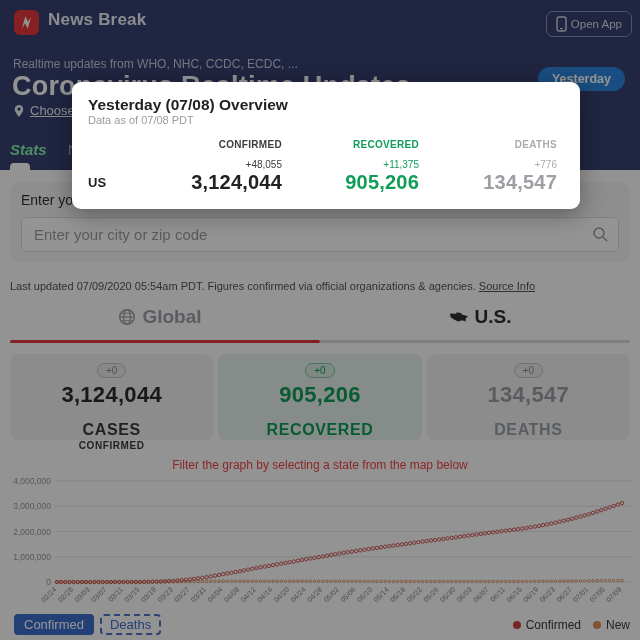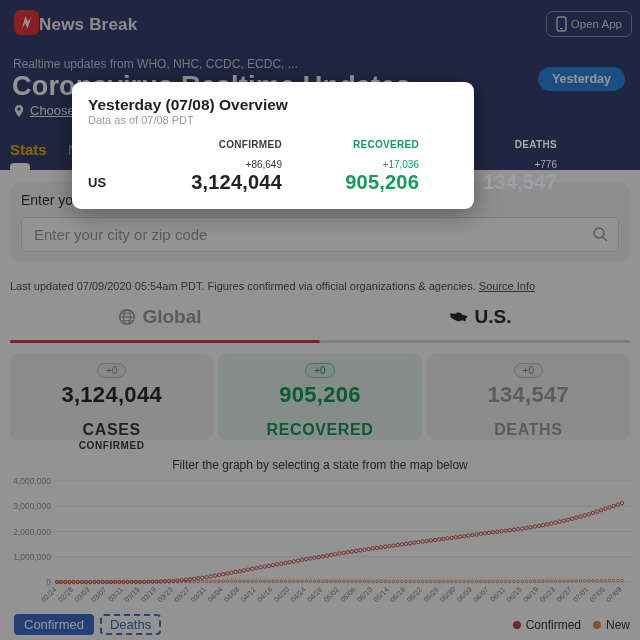--- a/index.html
+++ b/index.html
@@ -2,34 +2,34 @@
 <html><head>
 <meta charset="utf-8">
 <style>
   * { margin:0; padding:0; box-sizing:border-box; }
   html,body { width:640px; height:640px; }
   body { font-family:"Liberation Sans","DejaVu Sans",sans-serif; background:#fff; }
   .screen { position:relative; width:640px; height:640px; overflow:hidden; background:#fff; }
 
   
   .hero { position:absolute; top:0; left:0; width:640px; height:170px; background:#374070; color:#fff; }
-  .brandrow { position:absolute; top:10px; left:14px; display:flex; align-items:flex-end; }
+  .brandrow { position:absolute; top:10px; left:14px; display:flex; align-items:flex-start; gap:9px; }
   .logo { width:25px; height:25px; border-radius:6px; background:#e8373d; display:flex; align-items:center; justify-content:center; }
   .brand { font-size:17px; font-weight:bold; color:#eef0f6; letter-spacing:.2px; }
   .openapp { position:absolute; top:11px; right:8px; display:flex; align-items:center; gap:4px;
              border:1px solid #8d93b5; border-radius:7px; padding:4px 9px; color:#d9dcea; font-size:11.5px; background:transparent; cursor:pointer; }
   .tagline { position:absolute; top:57px; left:13px; font-size:12px; color:#c9cdde; }
   .pagetitle { position:absolute; top:71px; left:12px; font-size:27px; font-weight:bold; color:#fff; letter-spacing:.2px; }
   .chooserow { position:absolute; top:103px; left:13px; display:flex; align-items:center; gap:5px; }
   .chooselink { font-size:13px; color:#f0f1f7; text-decoration:underline; cursor:pointer; }
   .subscribe { position:absolute; top:67px; right:15px; background:#2e86de; color:#fff; border:none; border-radius:12px;
                padding:5px 14px; font-size:12.5px; font-weight:bold; cursor:pointer; }
   .herotabs { position:absolute; bottom:0; left:6px; display:flex; gap:13px; }
   .herotab { position:relative; padding:6px 4px 12px 4px; font-size:15px; cursor:pointer; }
-  .herotab.active { color:#eab308; font-weight:bold; }
+  .herotab.active { color:#86efac; font-weight:bold;font-style:italic; }
   .herotab.inactive { color:#a9aec9; }
   .tabdot { position:absolute; bottom:0; left:4px; width:20px; height:7px; background:#fff; border-radius:4px 4px 0 0; }
 
   
   .content { position:absolute; top:170px; left:0; width:640px; height:470px; background:#fdfdfd; }
   .searchcard { position:absolute; top:12px; left:10px; width:620px; height:80px; background:#f4f4f5; border-radius:10px; padding:8px 11px; }
   .searchlabel { font-size:14px; color:#333; margin-top:2px; }
   .searchbox { position:relative; margin-top:9px; }
   .searchbox input { width:598px; height:35px; border:1px solid #dcdcde; border-radius:5px; background:#fff;
                      font-size:15px; color:#333; padding:0 34px 0 12px; font-family:inherit; }
@@ -52,33 +52,33 @@
   .statcard .badge { font-size:10px; padding:1px 8px; border-radius:9px; border:1px solid #c2c2c4; color:#8b8b8d; background:#eaeaec; }
   .statcard .val { font-size:22px; font-weight:bold; margin-top:4px; letter-spacing:.3px; }
   .statcard .lbl { font-size:16px; font-weight:bold; letter-spacing:.6px; margin-top:13px; }
   .statcard .sublbl { font-size:10px; font-weight:bold; letter-spacing:.6px; margin-top:1px; }
   .statcard.dark .val { color:#2b2b2b; } .statcard.dark .lbl,.statcard.dark .sublbl { color:#3c3c3c; }
   .statcard.green { background:#e7f2ec; }
   .statcard.green .val,.statcard.green .lbl { color:#0f9d58; }
   .statcard.green .badge { border-color:#7cc4a2; color:#0f9d58; background:#ddeee5; }
   .statcard.gray .val,.statcard.gray .lbl { color:#9aa0a6; }
 
-  .filterhint { position:absolute; top:288px; left:0; width:640px; text-align:center; font-size:12px; color:#404040; }
+  .filterhint { position:absolute; top:288px; left:0; width:640px; text-align:center; font-size:12px; color:#ef4444; }
   .chartwrap { position:absolute; top:306px; left:0; width:640px; height:132px; }
 
   .controlsrow { position:absolute; top:444px; left:14px; right:10px; display:flex; align-items:center; }
   .btn-confirmed { background:#3d6ecc; color:#fff; border:none; border-radius:4px; padding:3px 10px; font-size:13px; cursor:pointer; font-family:inherit; }
   .btn-deaths { background:transparent; color:#3d6ecc; border:2px dashed #4d74c9; border-radius:4px; padding:1px 8px; font-size:13px; margin-left:6px; cursor:pointer; font-family:inherit; }
   .chartlegend { margin-left:auto; display:flex; align-items:center; gap:12px; }
   .legitem { display:flex; align-items:center; gap:5px; font-size:12px; color:#3a3a3a; }
   .legdot { width:8px; height:8px; border-radius:50%; }
 
   
   .dim { position:absolute; inset:0; background:rgba(0,0,0,0.42); z-index:50; }
-  .modal { position:absolute; top:82px; left:72px; width:402px; height:127px; background:#fff; border-radius:9px;
+  .modal { position:absolute; top:82px; left:72px; width:508px; height:127px; background:#fff; border-radius:9px;
            box-shadow:0 6px 24px rgba(0,0,0,.35); z-index:60; padding:14px 16px; }
   .modal-title { font-size:15.5px; font-weight:bold; color:#222; }
   .modal-sub { font-size:11px; color:#9b9b9b; }
   .mtable { display:grid; grid-template-columns:44px 150px 137px 138px; margin-top:13px; }
   .mtable .hdr { font-size:10px; font-weight:bold; text-align:right; letter-spacing:.3px; }
   .mtable .delta { font-size:10px; text-align:right; margin-top:9px; }
   .mtable .bigval { font-size:20px; font-weight:bold; text-align:right; margin-top:1px; letter-spacing:.2px; }
   .mtable .region { grid-column:1; grid-row:3; font-size:13px; font-weight:bold; color:#222; align-self:center; }
   .c-dark { color:#3c3c3c; } .c-darker { color:#222; }
   .c-green { color:#0f9d58; }
@@ -540,22 +540,22 @@
   <div class="modal">
     <div class="modal-title">Yesterday (07/08) Overview</div>
     <div class="modal-sub">Data as of 07/08 PDT</div>
     <div class="mtable">
       <span></span>
       <span class="hdr c-dark">CONFIRMED</span>
       <span class="hdr c-green">RECOVERED</span>
       <span class="hdr c-lgray">DEATHS</span>
 
       <span></span>
-      <span class="delta c-dark">+86,649</span>
-      <span class="delta c-green">+17,036</span>
+      <span class="delta c-dark">+48,055</span>
+      <span class="delta c-green">+11,375</span>
       <span class="delta c-lgray">+776</span>
 
       <span class="region">US</span>
       <span class="bigval c-darker">3,124,044</span>
       <span class="bigval c-green">905,206</span>
       <span class="bigval c-gray">134,547</span>
     </div>
   </div>
 </div>
 

